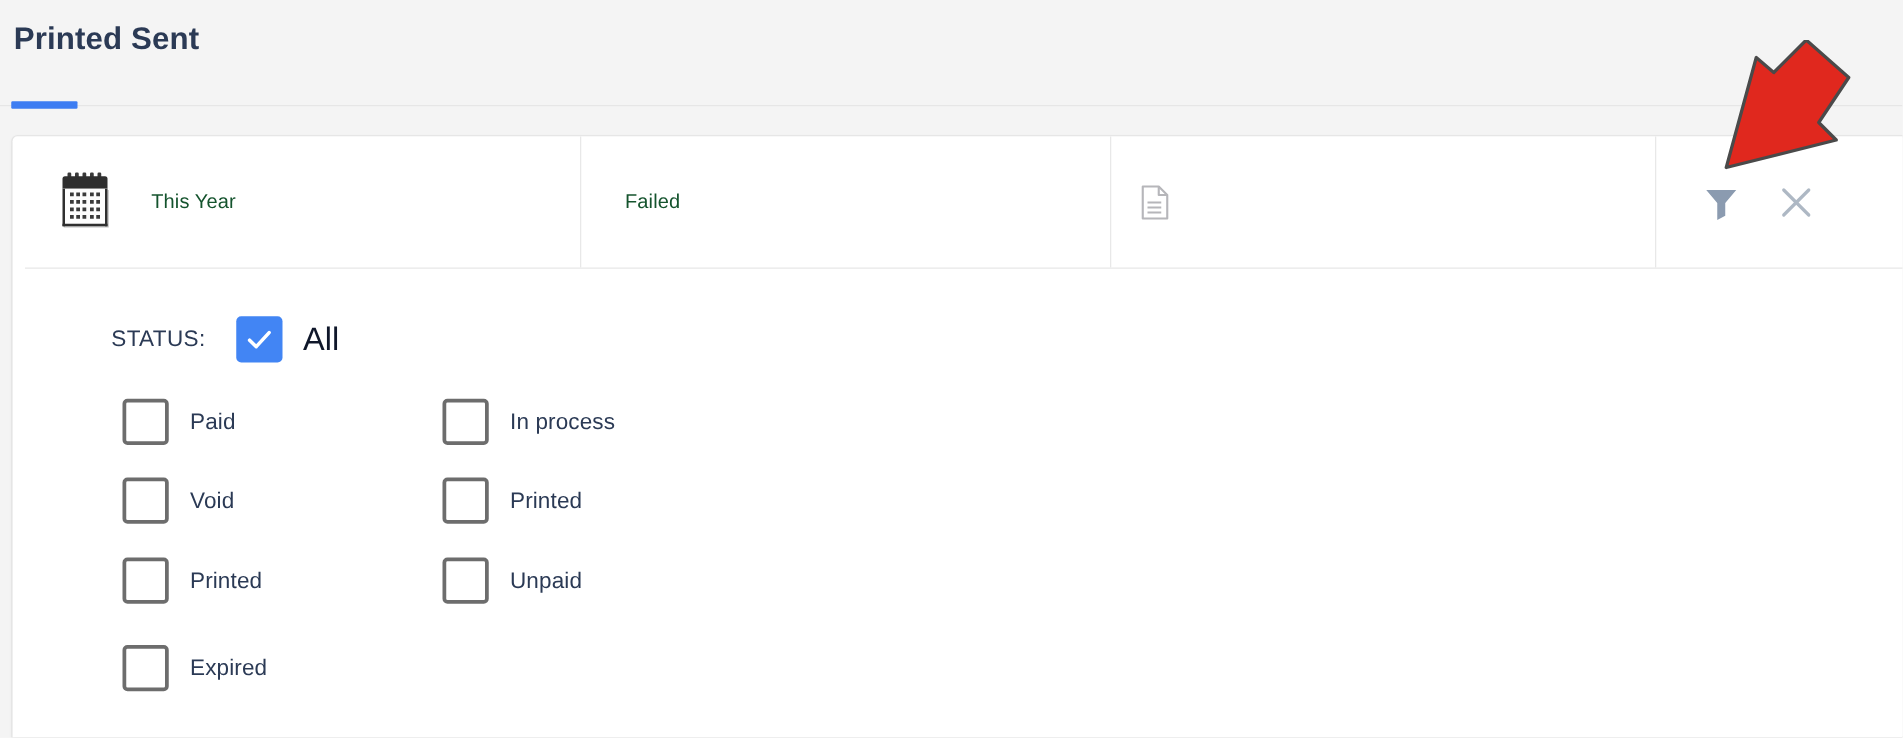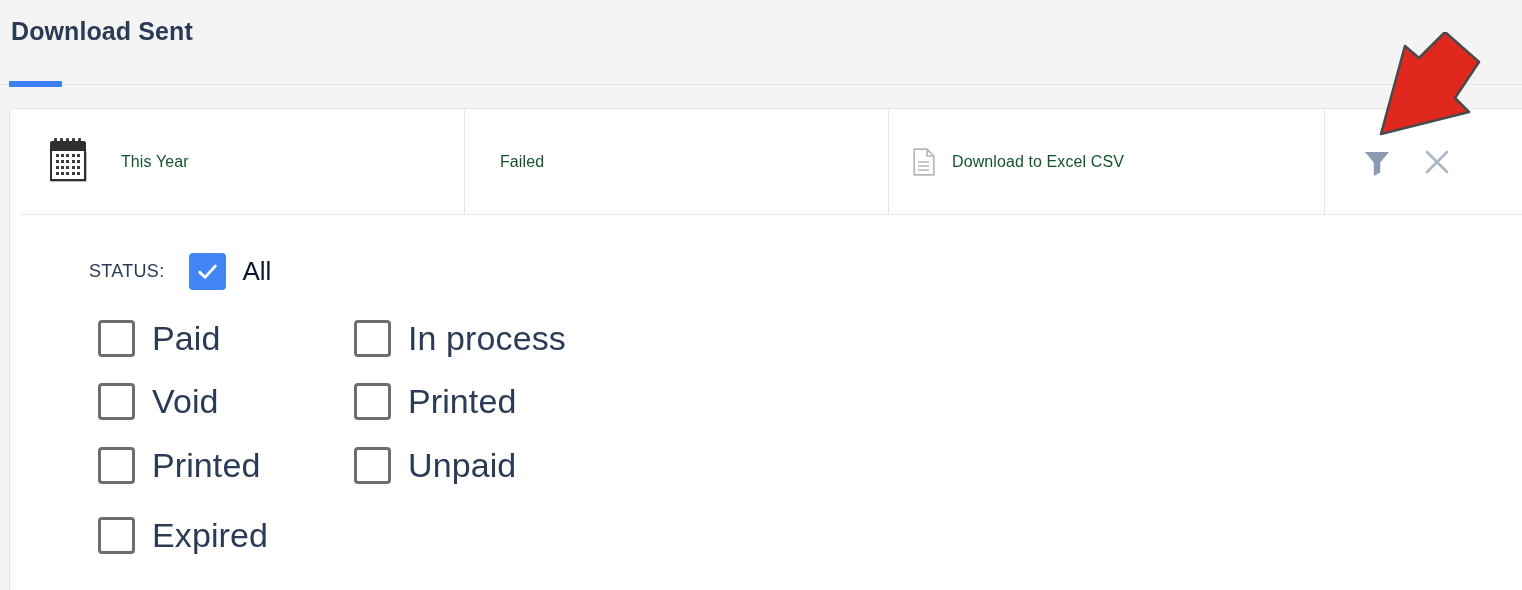--- a/index.html
+++ b/index.html
@@ -226,21 +226,21 @@
     left: 88px;
     top: 104px;
     width: 560px;
   }
   .option {
     position: absolute;
     display: flex;
     align-items: center;
   }
   .option-label {
-    font-size: 34px;
+    font-size: 18px;
     color: #2b3a55;
     margin-left: 17px;
     white-space: nowrap;
     letter-spacing: 0.1px;
   }
   .col-a { left: 0; }
   .col-b { left: 256px; }
   .row-0 { top: 0; }
   .row-1 { top: 63px; }
   .row-2 { top: 127px; }
@@ -255,21 +255,21 @@
     height: 104px;
     pointer-events: none;
   }
 </style>
 </head>
 <body>
 
 <div id="root">
 
   <div class="page-header">
-    <div class="page-title">Download Sent</div>
+    <div class="page-title">Printed Sent</div>
     <div class="tab-rule"></div>
     <div class="tab-underline"></div>
   </div>
 
   <div class="card">
 
     <div class="toolbar">
 
       <div class="toolbar-divider" style="left:454px"></div>
       <div class="toolbar-divider" style="left:878px"></div>
@@ -314,21 +314,20 @@
       </div>
 
       <div class="cell cell-download">
         <svg class="doc-icon" viewBox="0 0 24 28">
           <path d="M2.2 1.2 H15 L21.8 8 V26.8 H2.2 Z" fill="#ffffff" stroke="#b6b6ba" stroke-width="1.7" stroke-linejoin="round"></path>
           <path d="M15 1.2 V8 H21.8" fill="none" stroke="#b6b6ba" stroke-width="1.7" stroke-linejoin="round"></path>
           <line x1="6" y1="14" x2="17" y2="14" stroke="#b6b6ba" stroke-width="1.5"></line>
           <line x1="6" y1="18" x2="17" y2="18" stroke="#b6b6ba" stroke-width="1.5"></line>
           <line x1="6" y1="22" x2="17" y2="22" stroke="#b6b6ba" stroke-width="1.5"></line>
         </svg>
-        <span class="placeholder-text">Download to Excel CSV</span>
       </div>
 
       <div class="cell cell-actions">
         <span class="icon-btn">
           <svg class="filter-icon" viewBox="0 0 30 30">
             <path d="M3 5 H27 L18.2 15.4 V25.6 L11.8 29 V15.4 Z" fill="#8b9bb0"></path>
           </svg>
         </span>
         <span class="icon-btn">
           <svg class="close-icon" viewBox="0 0 30 30">

